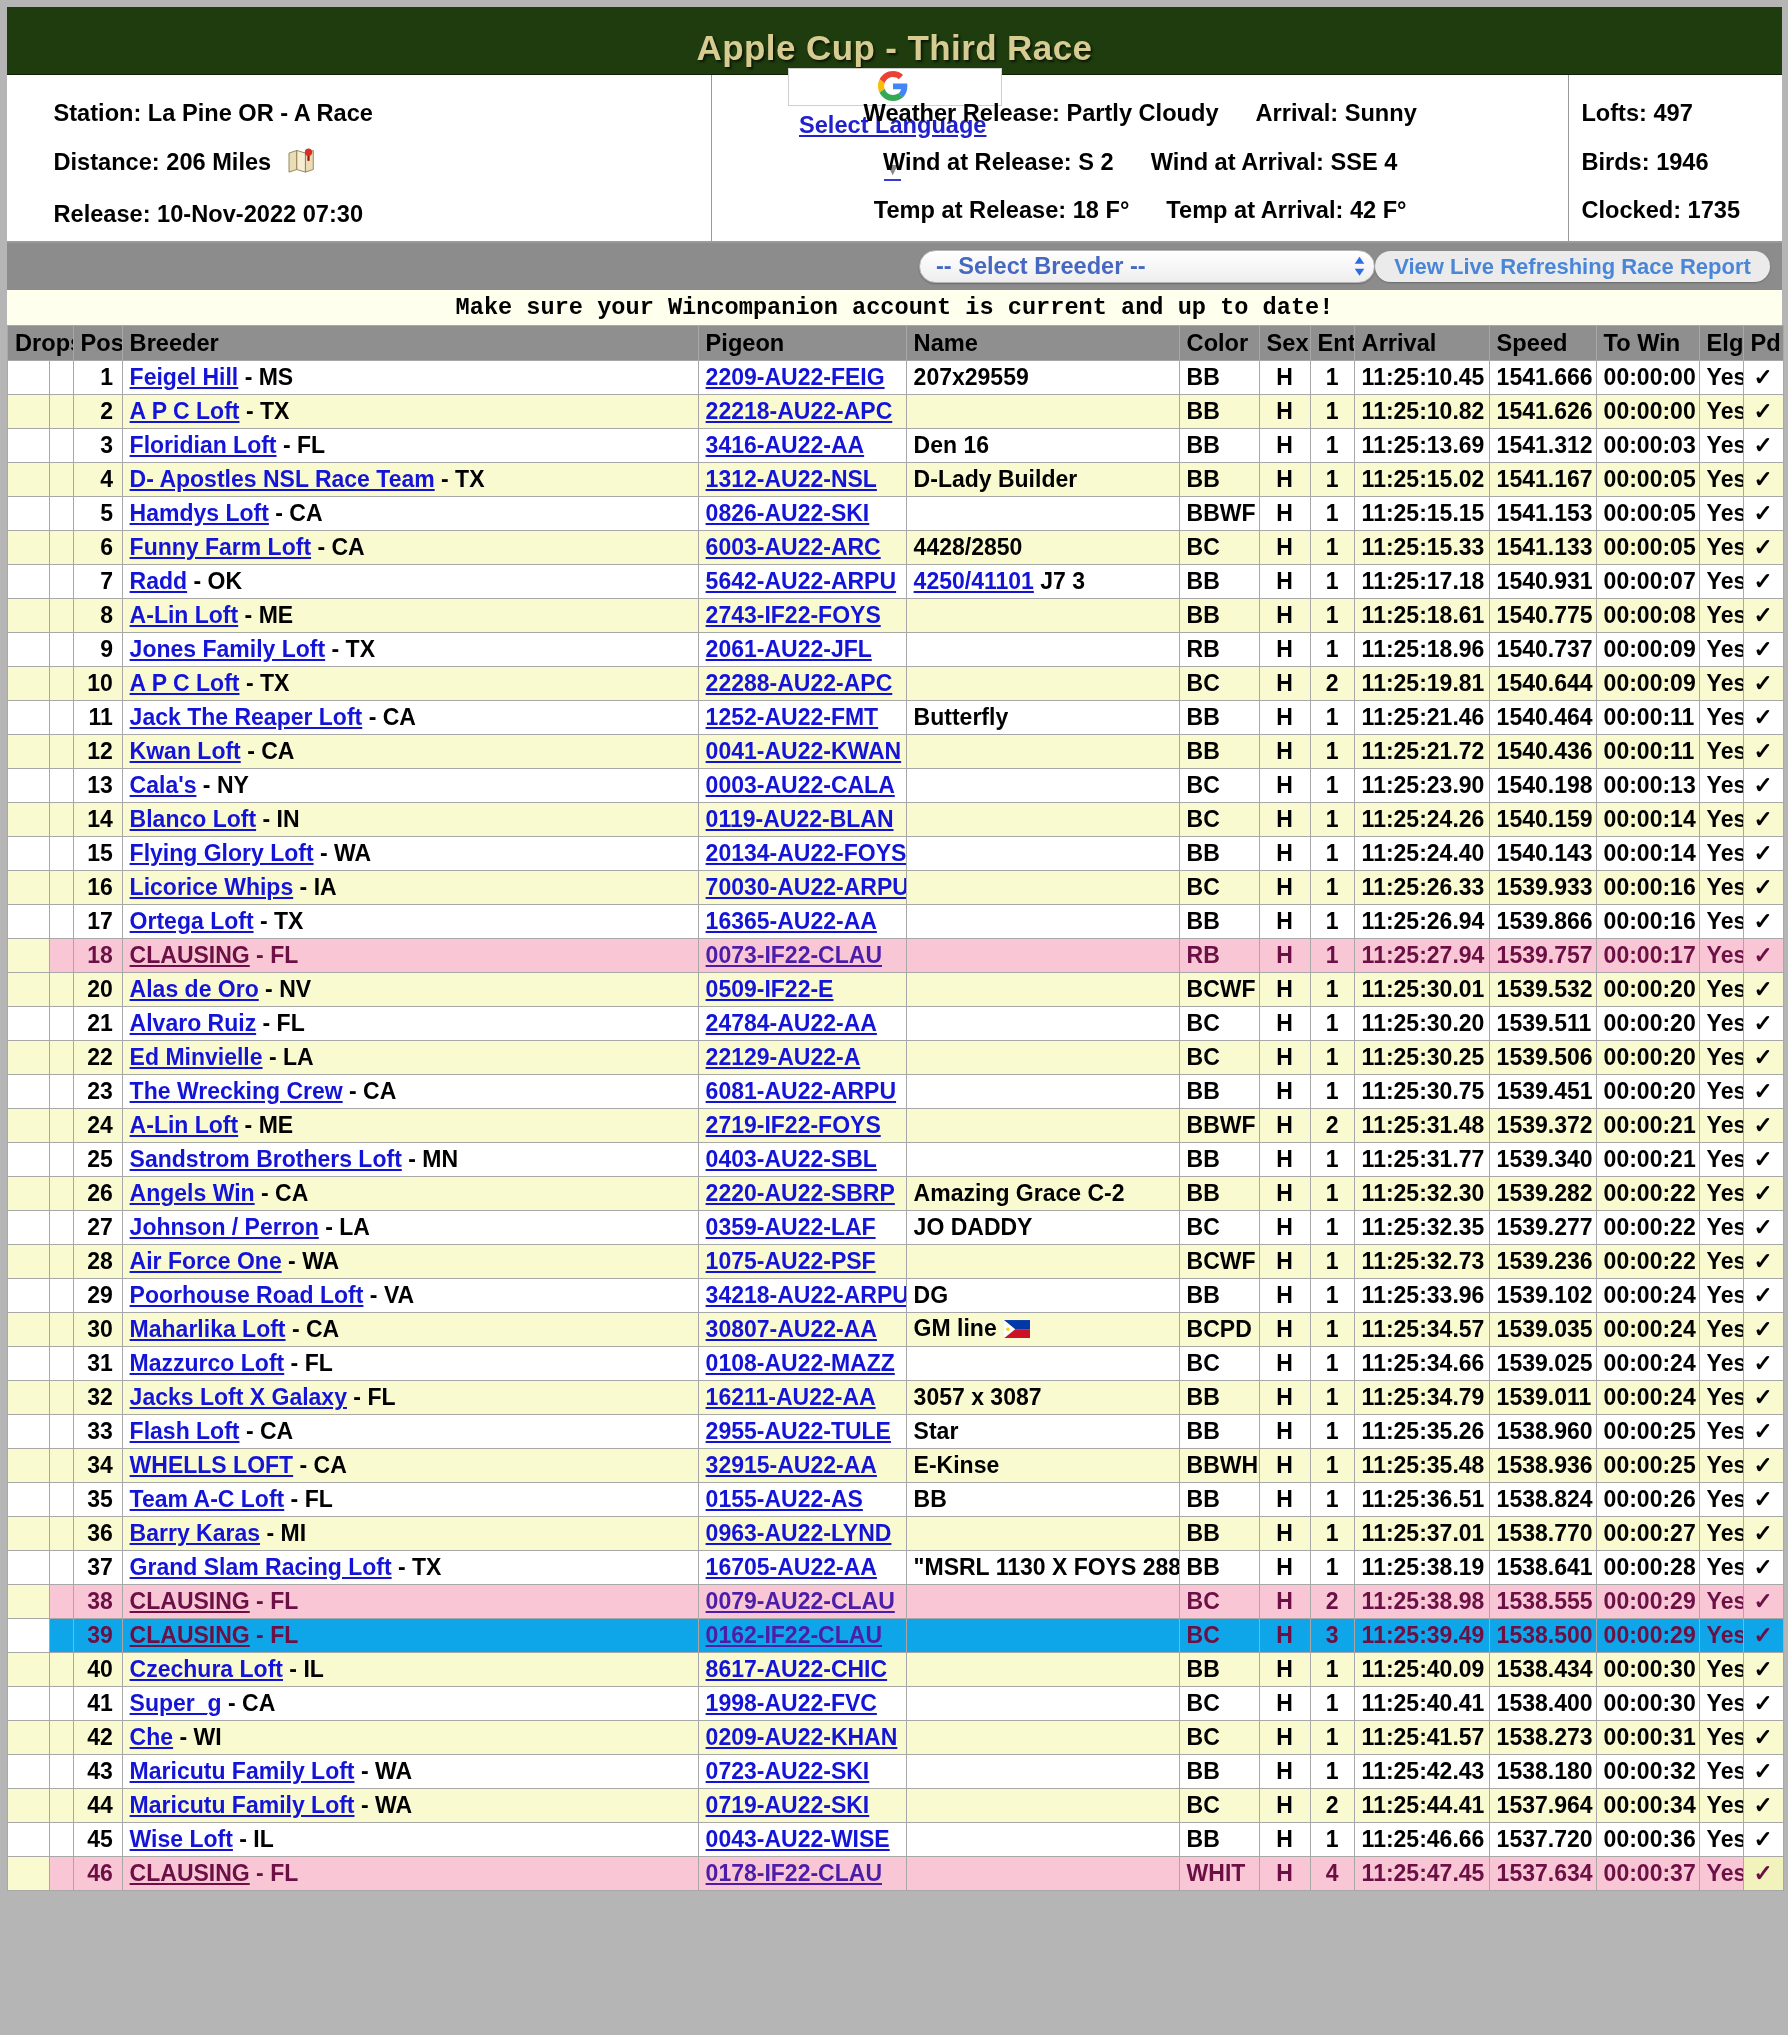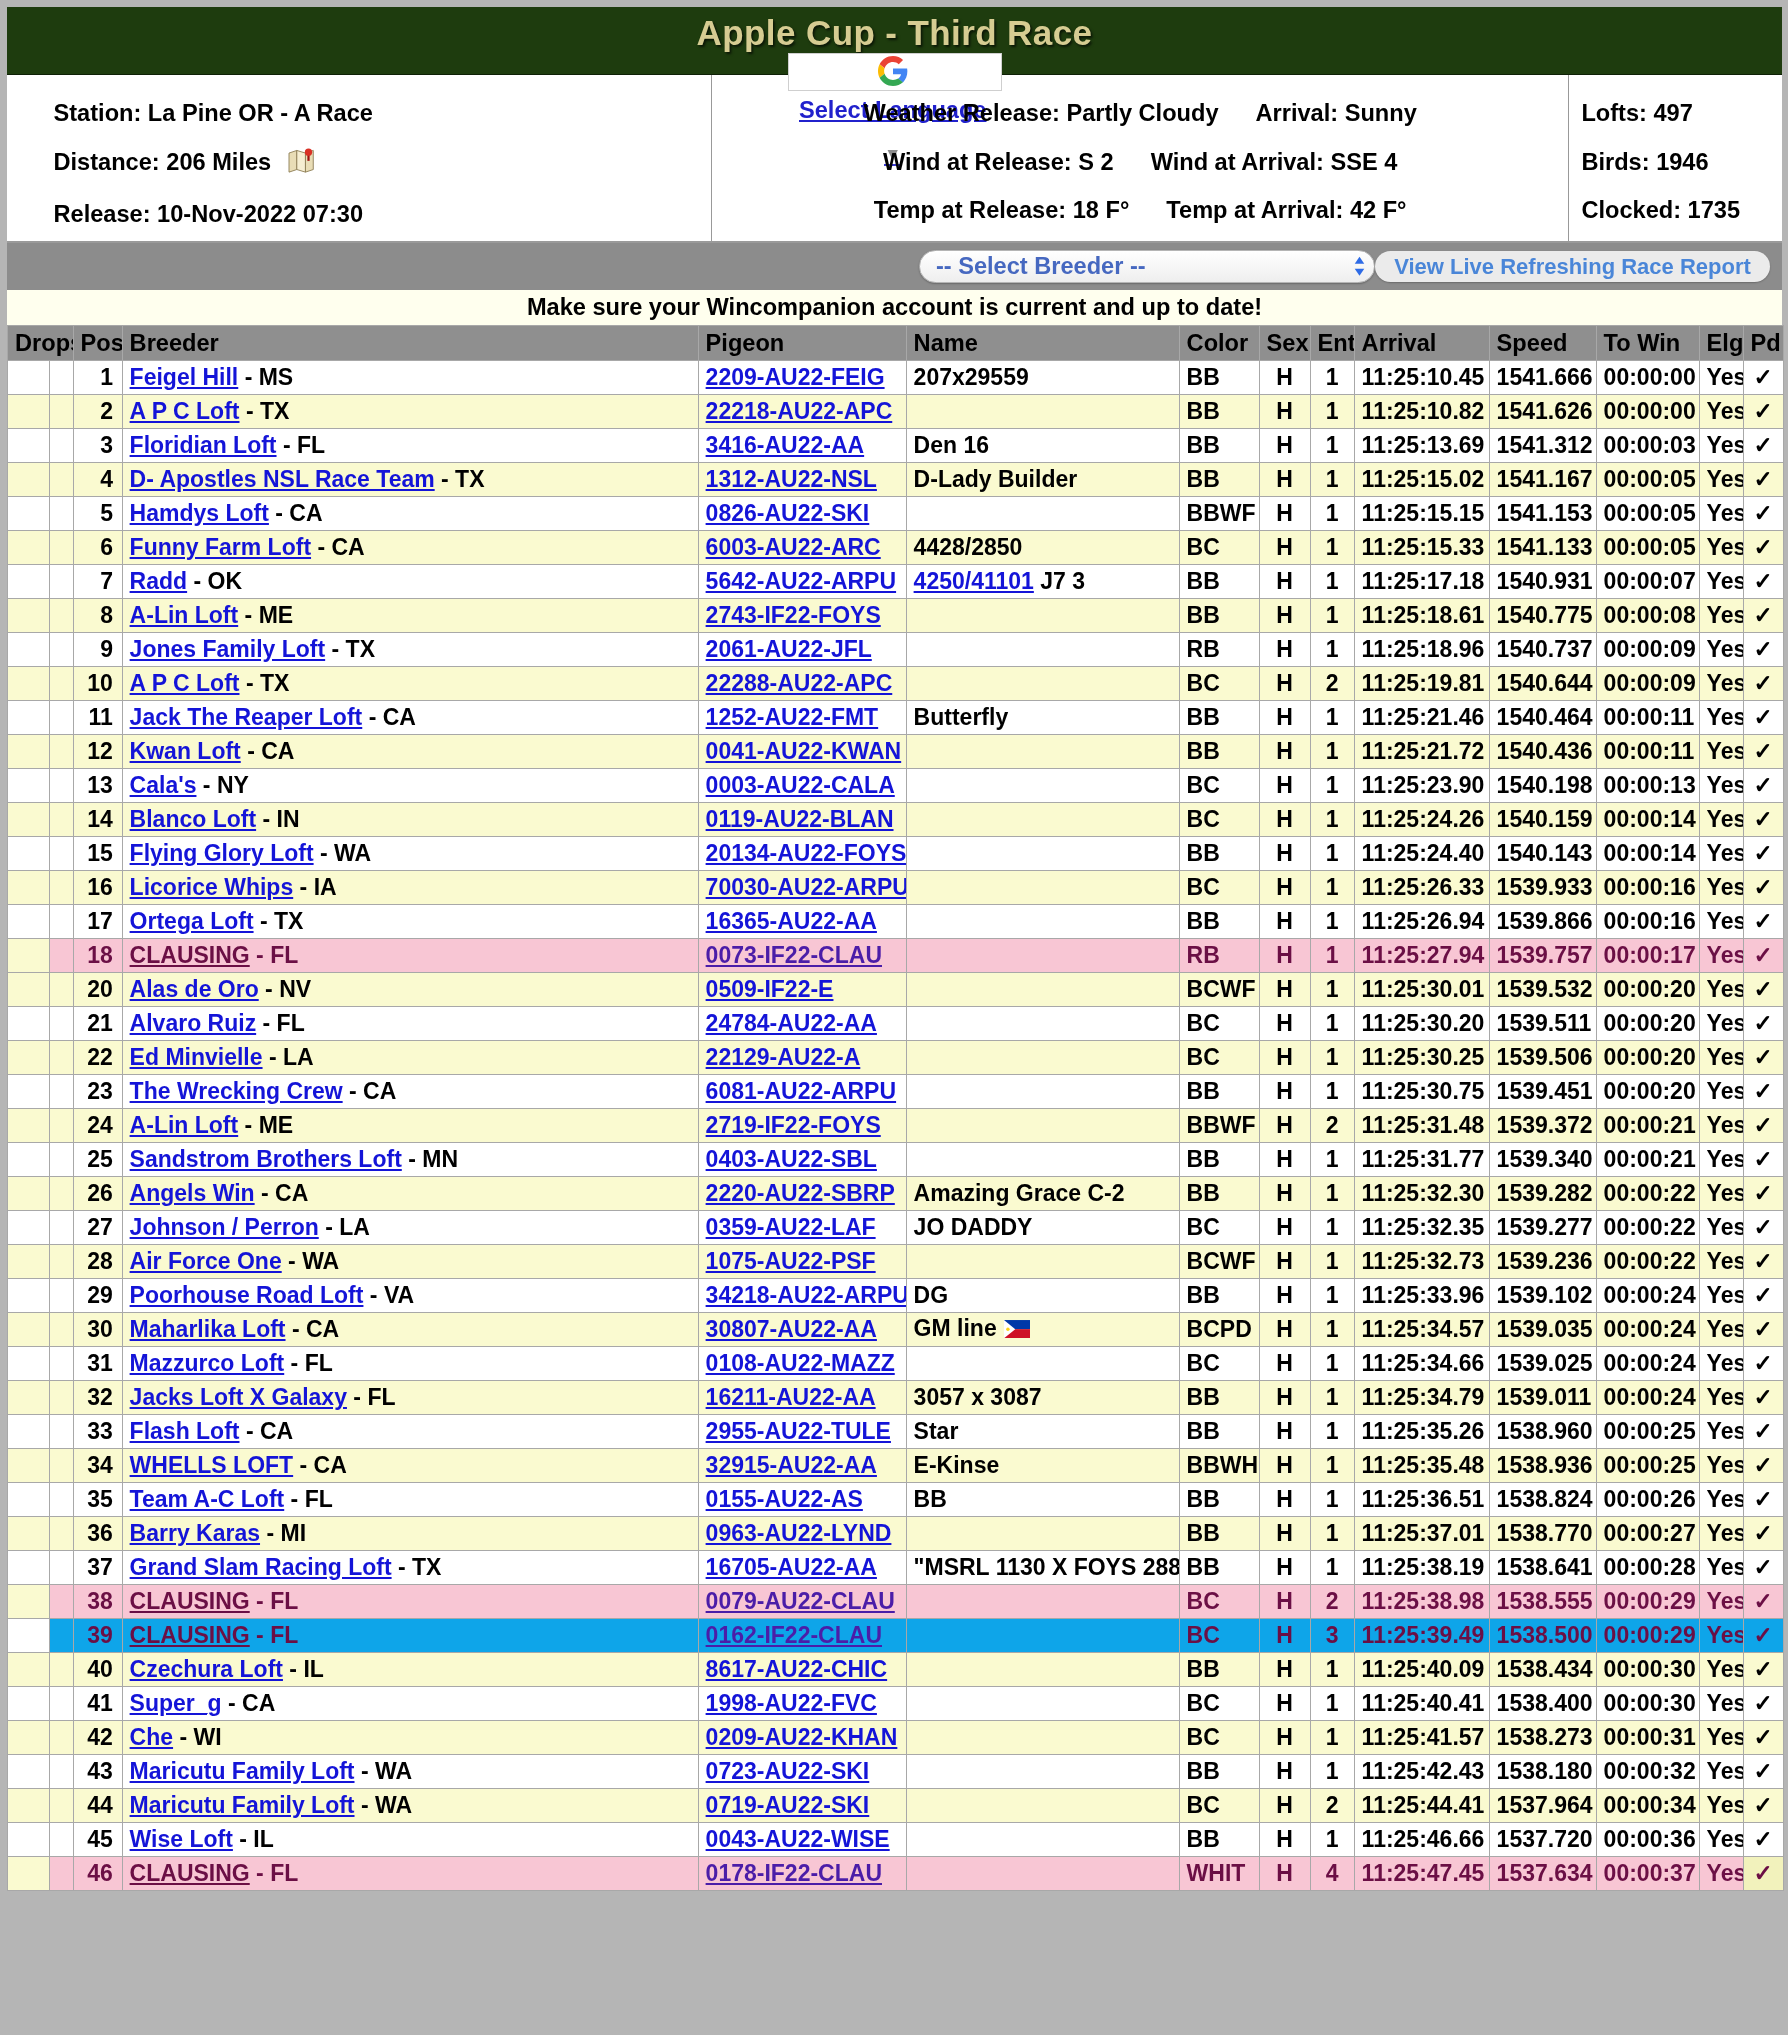--- a/index.html
+++ b/index.html
@@ -11,21 +11,21 @@
     font-weight:bold;
     width:1789px;
     height:2036px;
     overflow:hidden;
   }
   
   .green-header {
     background:#1e3c0e;
     height:68px;
     display:flex; flex-direction:column; align-items:center; justify-content:flex-start;
-    padding-top:7px;
+    padding-top:22px;
     border-bottom:1.7px solid #0e2006;
   }
   .page-title {
     color:#d6cc92; font-size:35px; font-weight:bold;
     text-shadow:1.7px 1.7px 2.6px rgba(0,0,0,.65);
     line-height:37px; letter-spacing:0.4px;
   }
   .translate-widget {
     margin-top:1.7px;
     background:#ffffff;
@@ -69,21 +69,21 @@
   .report-button {
     height:31px; background:#ebebeb; border:none; border-radius:15.7px;
     color:#4a86d8; font-size:22px; font-weight:bold;
     padding:0 19px; cursor:pointer; font-family:"Liberation Sans",sans-serif;
     box-shadow:0 0.9px 1.7px rgba(0,0,0,.25);
   }
   
   .notice {
     background:#ffffee; height:35px;
     display:flex; align-items:center; justify-content:center;
-    font-size:23.6px; color:#000;
+    font-size:23.6px; color:#000;font-family:Liberation Mono, monospace;
   }
   
   table.results {
     width:1775px; table-layout:fixed; border-collapse:collapse;
     border:1.7px solid #7f7f7f;
     font-size:23px;
   }
   th, td { border:1.7px solid #a8a8a8; overflow:hidden; white-space:nowrap; }
   th {
     background:#8f8f8f; color:#000; text-align:left;

